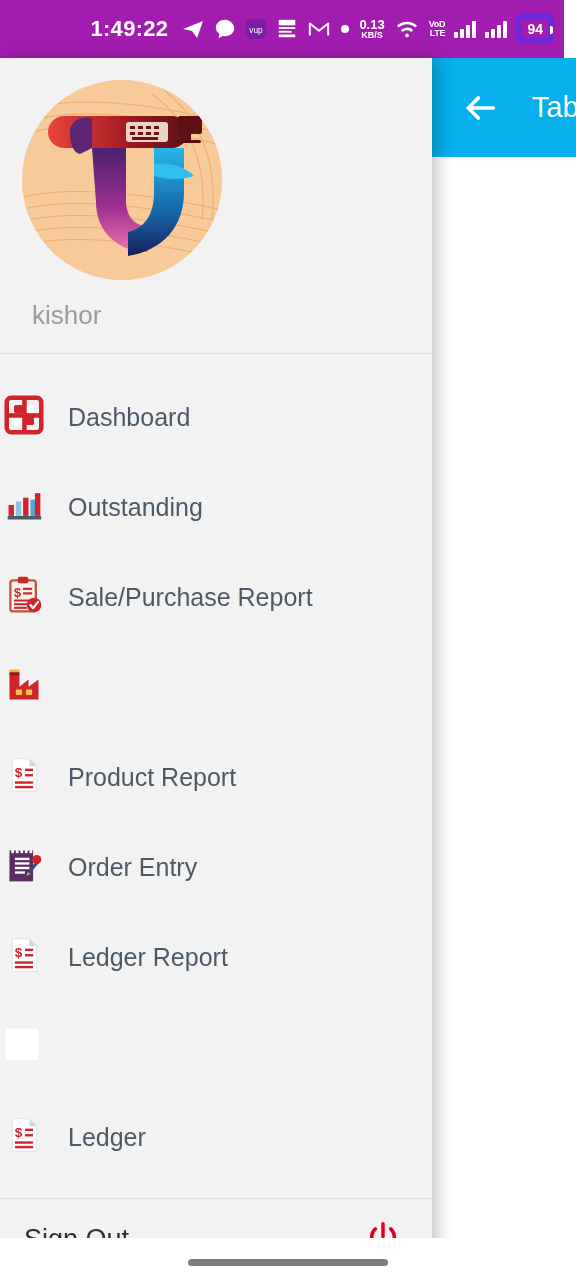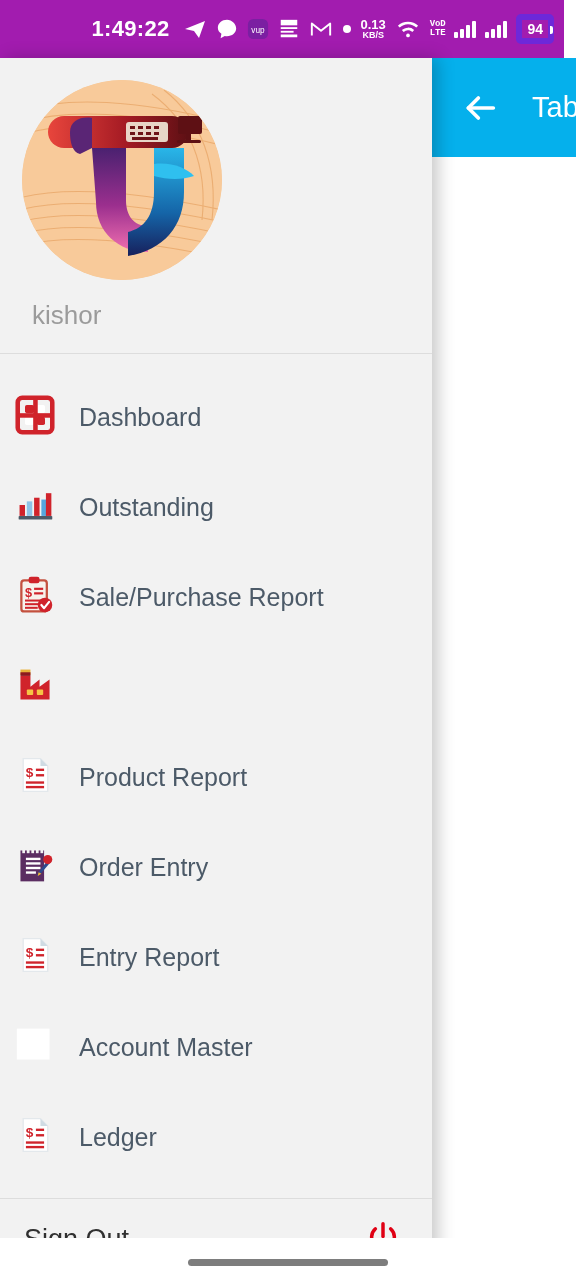--- a/index.html
+++ b/index.html
@@ -22,21 +22,21 @@
     padding-right:10px; gap:9px;
   }
   .sb-time{
     color:#ffffff; font-size:22px; font-weight:bold; letter-spacing:0.3px;
     margin-right:4px;
   }
   .sb-ico{ display:flex; align-items:center; justify-content:center; }
   .sb-net{ display:flex; flex-direction:column; align-items:center; line-height:1; color:#fff; }
   .sb-net .n1{ font-size:13px; font-weight:bold; }
   .sb-net .n2{ font-size:9px; font-weight:bold; }
-  .sb-volte{ display:flex; flex-direction:column; align-items:flex-end; line-height:1; color:#fff;font-family:Liberation Mono, monospace; }
+  .sb-volte{ display:flex; flex-direction:column; align-items:flex-end; line-height:1; color:#fff; }
   .sb-volte .v1{ font-size:9px; font-weight:bold; letter-spacing:-0.2px;}
   .sb-volte .v2{ font-size:9px; font-weight:bold; letter-spacing:-0.2px;}
   .batt{
     border:6px solid #6d28d9; border-radius:5px; padding:1px 5px;
     color:#ffffff; font-size:14px; font-weight:bold; position:relative;
   }
   .batt:after{
     content:""; position:absolute; right:-5px; top:6px; width:3px;height:8px;
     background:#fff; border-radius:0 2px 2px 0;
   }
@@ -72,21 +72,21 @@
     position:relative; overflow:hidden;
     background:#f6c898;
   }
   .uname{
     margin-top:20px; margin-left:10px;
     font-size:26px; color:#9b9b9b;
   }
 
   .menu{ flex:1 1 auto; padding-top:18px; overflow:hidden; }
   .mitem{
-    height:90px; display:flex; align-items:center; padding-left:15px; gap:20px;
+    height:90px; display:flex; align-items:center; padding-left:4px; gap:20px;
     cursor:pointer;
   }
   .mlabel{ font-size:25px; color:#4c5a68; white-space:nowrap; }
   .micon{ width:44px; height:44px; flex:0 0 44px; position:relative; }
 
   .footer{
     flex:0 0 82px; border-top:1px solid #dddddd;
     display:flex; align-items:center; justify-content:space-between;
     padding:0 30px 0 24px;
   }
@@ -372,30 +372,29 @@
             <path d="M28 4 L36 12 H28 Z" fill="#cfdbe3"></path>
             <text x="16" y="24" font-size="15" font-weight="bold" fill="#d0232b" font-family="Liberation Sans" text-anchor="middle">$</text>
             <g fill="#d0232b">
               <rect x="23" y="15" width="9" height="2.6"></rect>
                 <rect x="23" y="21" width="9" height="2.6"></rect>
               <rect x="12" y="29" width="20" height="2.6"></rect>
                 <rect x="12" y="34" width="20" height="2.6"></rect>
             </g>
           </svg>
         </span>
-        <span class="mlabel">Entry Report</span>
+        <span class="mlabel">Ledger Report</span>
       </div>
 
       <div class="mitem">
         <span class="micon">
           <svg width="40" height="40" viewBox="0 0 44 44">
             <rect x="2" y="4" width="36" height="34" fill="#ffffff"></rect>
           </svg>
         </span>
-        <span class="mlabel">Account Master</span>
       </div>
 
       <div class="mitem">
         <span class="micon">
           <svg width="40" height="40" viewBox="0 0 44 44">
             <path d="M9 4 H28 L36 12 V40 H9 Z" fill="#ffffff" stroke="#e3e8ec" stroke-width="1.5"></path>
             <path d="M28 4 L36 12 H28 Z" fill="#cfdbe3"></path>
             <text x="16" y="24" font-size="15" font-weight="bold" fill="#d0232b" font-family="Liberation Sans" text-anchor="middle">$</text>
             <g fill="#d0232b">
               <rect x="23" y="15" width="9" height="2.6"></rect>

